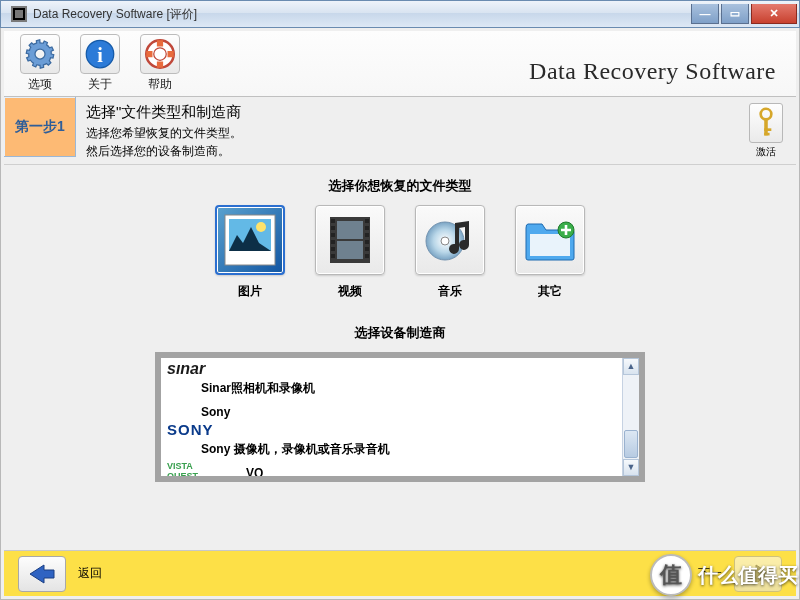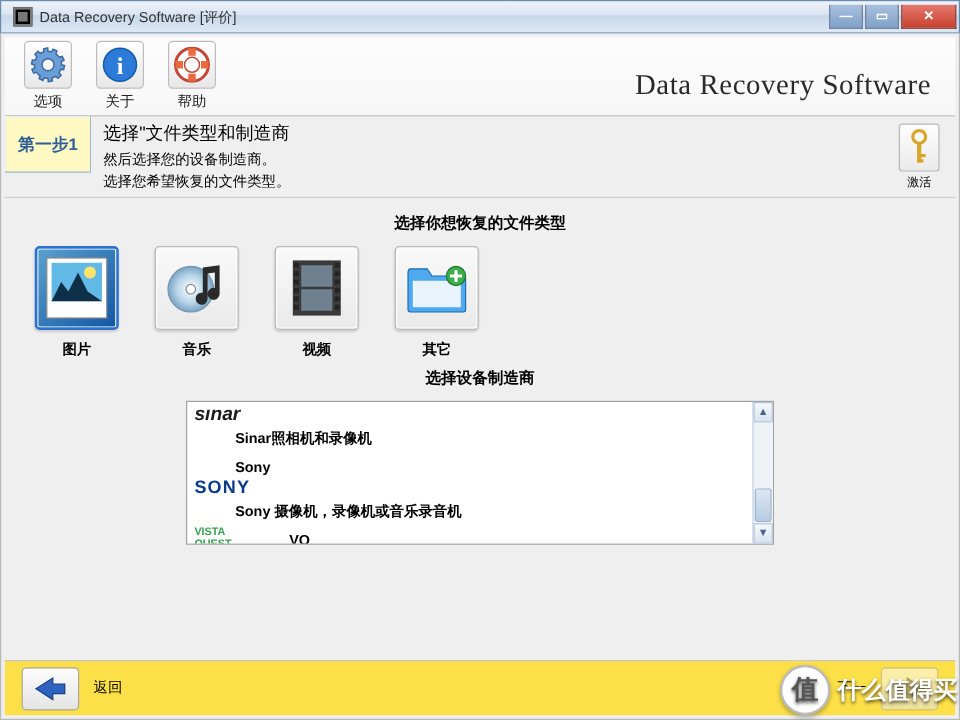--- a/index.html
+++ b/index.html
@@ -91,22 +91,22 @@
     letter-spacing: 0.5px;
     margin-top: 16px;
   }
 
   
   .step {
     display: flex;
     border-bottom: 1px solid #cfcfcf;
   }
   .step-label {
-    width: 72px; height: 47px;
-    background: #fef9c3;
+    width: 72px; height: 60px;
+    background: #fdba74;
     display: flex; align-items: center; justify-content: center;
     font-size: 14px; font-weight: bold;
     color: #2f5e99;
     box-shadow: inset -1px -1px 0 #9bb7d6, inset 1px 1px 0 #e6f0fb;
   }
   .step-text {
     flex: 1;
     padding: 4px 10px;
     font-size: 12px;
     line-height: 1.5;
@@ -124,41 +124,41 @@
     margin: 0 auto 2px;
     border: 1px solid #b8b8b8;
     border-radius: 3px;
     background: linear-gradient(#fefefe,#eaeaea);
     display: flex; align-items: center; justify-content: center;
   }
 
   
   .content { flex:1; padding: 8px 20px 0; text-align: center; }
   .sect-title { font-size: 13px; font-weight: bold; margin: 4px 0 10px; }
-  .ftypes { display: flex; gap: 20px; margin-bottom: 6px; }
+  .ftypes { display: flex; justify-content: center; gap: 20px; margin-bottom: 24px; }
   .ftype { width: 80px; cursor: pointer; }
   .ftype .fbox {
     width: 70px; height: 70px;
     border: 1px solid #b8b8b8;
     border-radius: 4px;
     box-shadow: inset 0 0 0 1px #fff, 0 1px 2px rgba(0,0,0,.15);
     background: linear-gradient(#fafafa,#e9e9e9);
     display: flex; align-items: center; justify-content: center;
     margin: 0 auto 8px;
   }
   .ftype.sel .fbox {
     border: 2px solid #2b6fd0;
     background: linear-gradient(135deg,#5aa1ce,#1256a3);
   }
   .ftype .flabel { font-size: 12px; font-weight: bold; }
 
   
   .mfr-wrap {
     width: 490px; margin: 8px auto 0;
-    border: 1px solid #a3a3a3;
+    border: 6px solid #a3a3a3;
     background: #fff;
     text-align: left;
     position: relative;
   }
   .mfr-list { height: 118px; overflow: hidden; font-size: 12px; }
   .mfr-row { display: flex; align-items: center; padding: 1px 6px; cursor: pointer; }
   .mfr-logo { width: 50px; font-size: 11px; color:#2a2a2a; }
   .mfr-desc { padding-left: 40px; font-size: 12px; font-weight: bold; }
   .sinar { color:#1a1a1a; font-weight:bold; font-style:italic; font-size:16px; }
   .sony { color:#0a3a8a; font-weight:bold; letter-spacing:1px; font-size:15px; }
@@ -248,22 +248,22 @@
       </div>
       <div>帮助</div>
     </div>
     <div class="app-title">Data Recovery Software</div>
   </div>
 
   <div class="step">
     <div class="step-label">第一步1</div>
     <div class="step-text">
       <div class="st-title">选择"文件类型和制造商</div>
+      <div>选择您希望恢复的文件类型。</div>
       <div>然后选择您的设备制造商。</div>
-      <div>选择您希望恢复的文件类型。</div>
     </div>
     <div class="activate">
       <div class="act-icon">
         <svg width="22" height="32" viewBox="0 0 24 36">
             <circle cx="12" cy="8" r="6" fill="none" stroke="#d6a72a" stroke-width="3"></circle>
             <rect x="10" y="14" width="4" height="18" fill="#d6a72a"></rect>
             <rect x="10" y="24" width="8" height="3" fill="#d6a72a"></rect>
             <rect x="10" y="29" width="6" height="3" fill="#d6a72a"></rect>
           </svg>
       </div>
@@ -278,37 +278,20 @@
       <div class="ftype sel">
         <div class="fbox">
           <svg width="54" height="54" viewBox="0 0 54 54">
               <rect x="2" y="2" width="50" height="50" fill="#fff" stroke="#888"></rect>
               <rect x="6" y="6" width="42" height="32" fill="#63b9e6"></rect>
               <circle cx="38" cy="14" r="5" fill="#ffe36b"></circle>
               <path d="M6 38 L14 22 L20 30 L28 14 L36 30 L48 38 Z" fill="#0d2f47"></path>
             </svg>
         </div>
         <div class="flabel">图片</div>
-      </div>
-      <div class="ftype">
-        <div class="fbox">
-          <svg width="50" height="50" viewBox="0 0 50 50">
-              <defs>
-                <radialGradient id="cd">
-                  <stop offset="0" stop-color="#fff"></stop>
-                  <stop offset=".6" stop-color="#b8d6e8"></stop>
-                  <stop offset="1" stop-color="#7aa4c4"></stop>
-                </radialGradient>
-              </defs>
-              <circle cx="20" cy="26" r="19" fill="url(#cd)" stroke="#7292af"></circle>
-              <circle cx="20" cy="26" r="4" fill="#fff" stroke="#888"></circle>
-              <path d="M30 8 L44 6 V30 a5 5 0 1 1 -4 -5 V12 L34 13 V34 a5 5 0 1 1 -4 -5 Z" fill="#2a2a2a"></path>
-            </svg>
-        </div>
-        <div class="flabel">音乐</div>
       </div>
       <div class="ftype">
         <div class="fbox">
           <svg width="44" height="50" viewBox="0 0 44 50">
               <rect x="2" y="2" width="40" height="46" fill="#3a3a3a"></rect>
               <rect x="9" y="6" width="26" height="18" fill="#6f818f"></rect>
               <rect x="9" y="26" width="26" height="18" fill="#6f818f"></rect>
               <g fill="#232323">
                 <rect x="3" y="4" width="4" height="4"></rect>
                 <rect x="3" y="11" width="4" height="4"></rect>
@@ -322,20 +305,37 @@
                 <rect x="37" y="25" width="4" height="4"></rect>
                 <rect x="37" y="32" width="4" height="4"></rect>
                 <rect x="37" y="39" width="4" height="4"></rect>
               </g>
             </svg>
         </div>
         <div class="flabel">视频</div>
       </div>
       <div class="ftype">
         <div class="fbox">
+          <svg width="50" height="50" viewBox="0 0 50 50">
+              <defs>
+                <radialGradient id="cd">
+                  <stop offset="0" stop-color="#fff"></stop>
+                  <stop offset=".6" stop-color="#b8d6e8"></stop>
+                  <stop offset="1" stop-color="#7aa4c4"></stop>
+                </radialGradient>
+              </defs>
+              <circle cx="20" cy="26" r="19" fill="url(#cd)" stroke="#7292af"></circle>
+              <circle cx="20" cy="26" r="4" fill="#fff" stroke="#888"></circle>
+              <path d="M30 8 L44 6 V30 a5 5 0 1 1 -4 -5 V12 L34 13 V34 a5 5 0 1 1 -4 -5 Z" fill="#2a2a2a"></path>
+            </svg>
+        </div>
+        <div class="flabel">音乐</div>
+      </div>
+      <div class="ftype">
+        <div class="fbox">
           <svg width="52" height="44" viewBox="0 0 52 44">
               <path d="M2 10 L2 40 Q2 42 4 42 L48 42 Q50 42 50 40 L50 14 Q50 12 48 12 L22 12 L18 6 L4 6 Q2 6 2 10 Z" fill="#4fa9ee" stroke="#1f6bb0"></path>
               <rect x="6" y="16" width="40" height="22" fill="#e9f3fb"></rect>
               <circle cx="42" cy="12" r="8" fill="#3aae4a" stroke="#1f7a2c"></circle>
               <path d="M42 7v10M37 12h10" stroke="#fff" stroke-width="2.6"></path>
             </svg>
         </div>
         <div class="flabel">其它</div>
       </div>
     </div>

